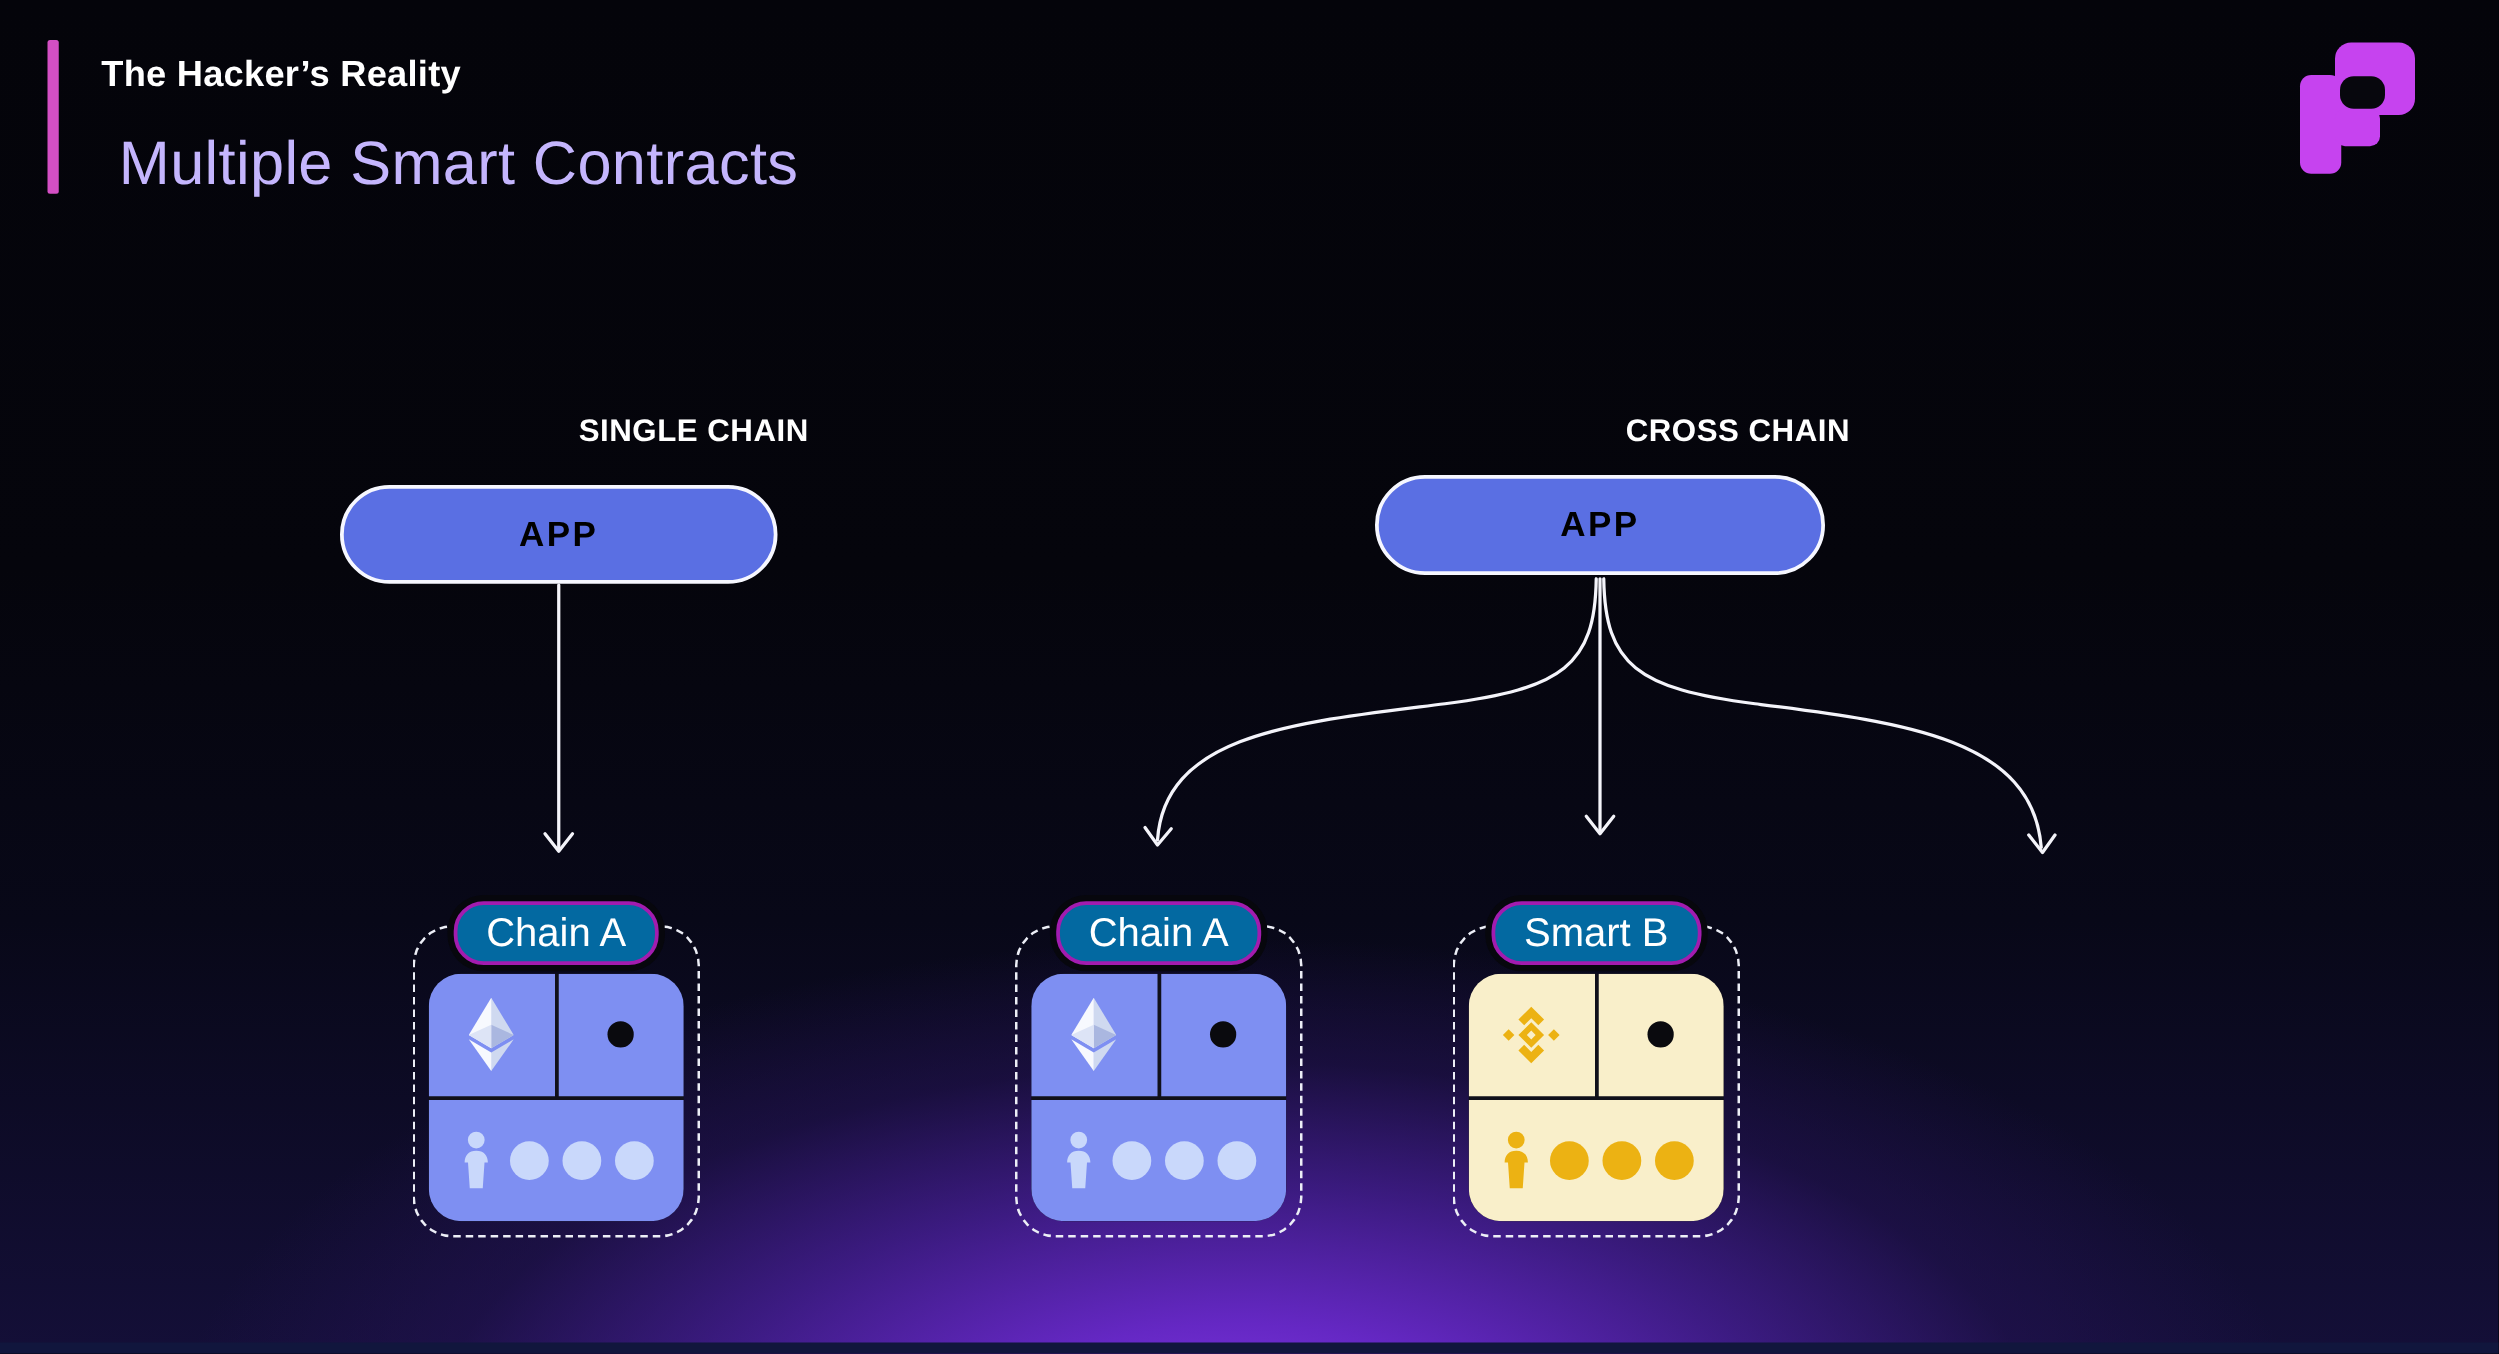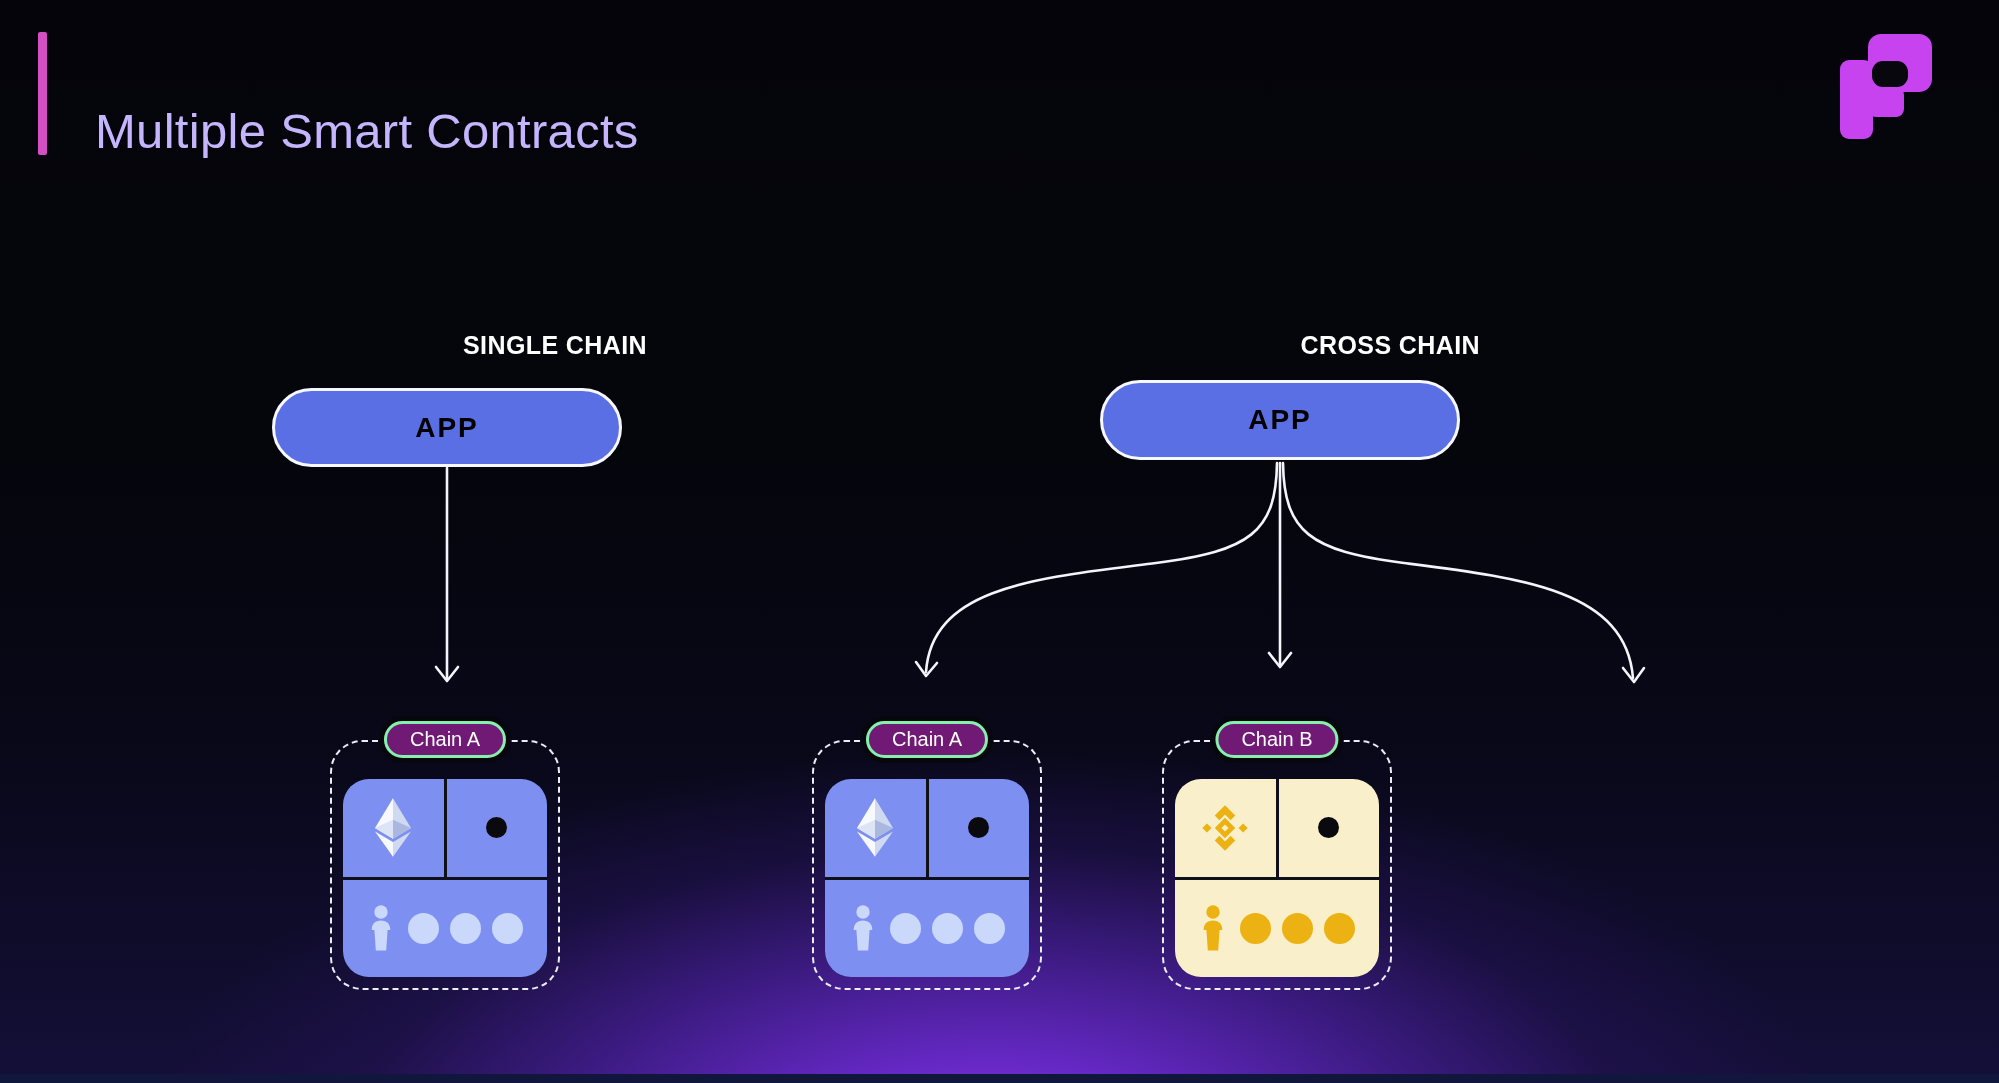--- a/index.html
+++ b/index.html
@@ -45,22 +45,22 @@
   .chain-group{
     position:absolute;top:740px;width:230px;height:250px;box-sizing:border-box;
     border:2px dashed #eceef6;border-radius:32px;
   }
   .chain-group.pos-single{left:330px;}
   .chain-group.pos-a{left:812px;}
   .chain-group.pos-b{left:1162px;}
   .chain-group.pos-c{left:1501px;}
   .chain-badge{
     position:absolute;top:-21px;left:50%;transform:translateX(-50%);
-    background:#701a75;border:3px solid #86efac;border-radius:24px;
-    padding:4px 23px;font-size:20px;white-space:nowrap;z-index:3;
+    background:#0369a1;border:3px solid #a21caf;border-radius:24px;
+    padding:4px 23px;font-size:32px;white-space:nowrap;z-index:3;
     box-shadow:0 0 0 5px #07070d;
   }
   .chain-card{
     position:absolute;left:11px;top:37px;width:204px;height:198px;
     border-radius:26px;overflow:hidden;background:#10101a;
     display:grid;grid-template-columns:1fr 1fr;grid-template-rows:1fr 1fr;gap:3px;
   }
   .cell{display:flex;align-items:center;justify-content:center;}
   .cell-users{grid-column:1 / -1;gap:11px;}
   .theme-blue  .cell{background:#7e8ff2;}
@@ -81,20 +81,21 @@
   }
 </style>
 </head>
 <body>
 
 <div class="slide">
   <div class="bg-glow"></div>
   <div class="bottom-band"></div>
 
   <div class="accent-bar"></div>
+  <div class="eyebrow">The Hacker’s Reality</div>
   <h1 class="title">Multiple Smart Contracts</h1>
   <svg class="brand-logo" viewBox="0 0 96 112">
     <rect x="30" y="5" width="64" height="58" rx="13" fill="#c643ef"></rect>
     <rect x="2" y="31" width="33" height="79" rx="9" fill="#c643ef"></rect>
     <rect x="30" y="58" width="36" height="30" rx="8" fill="#c643ef"></rect>
     <rect x="34" y="32" width="36" height="26" rx="11" fill="#07070d"></rect>
   </svg>
 
   <div class="section-label single">SINGLE CHAIN</div>
   <div class="section-label cross">CROSS CHAIN</div>
@@ -167,21 +168,21 @@
             </svg>
           <span class="pdot"></span>
           <span class="pdot"></span>
           <span class="pdot"></span>
         </span>
       </div>
     </div>
   </div>
 
   <div class="chain-group pos-b theme-gold">
-    <div class="chain-badge">Chain B</div>
+    <div class="chain-badge">Smart B</div>
     <div class="chain-card">
       <div class="cell">
         <svg class="bnb-svg" viewBox="0 0 100 100">
           <path d="M50 8 L69 27 L60.5 35.5 L50 25 L39.5 35.5 L31 27 Z"></path>
           <path d="M8 50 L16.5 41.5 L25 50 L16.5 58.5 Z"></path>
           <path d="M75 50 L83.5 41.5 L92 50 L83.5 58.5 Z"></path>
           <path d="M50 92 L31 73 L39.5 64.5 L50 75 L60.5 64.5 L69 73 Z"></path>
           <path fill-rule="evenodd" d="M50 31 L69 50 L50 69 L31 50 Z M50 43.5 L56.5 50 L50 56.5 L43.5 50 Z"></path>
         </svg>
       </div>

